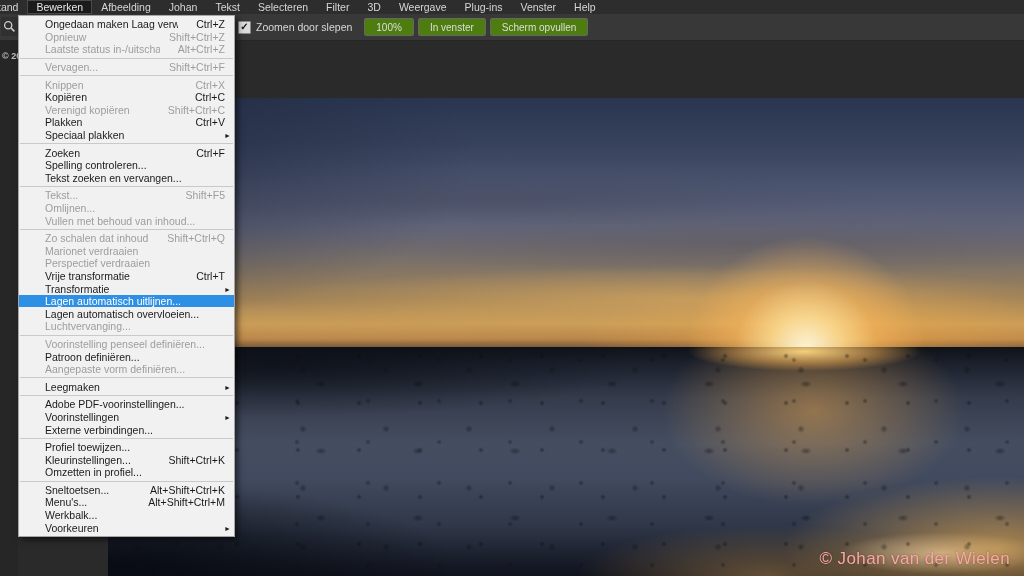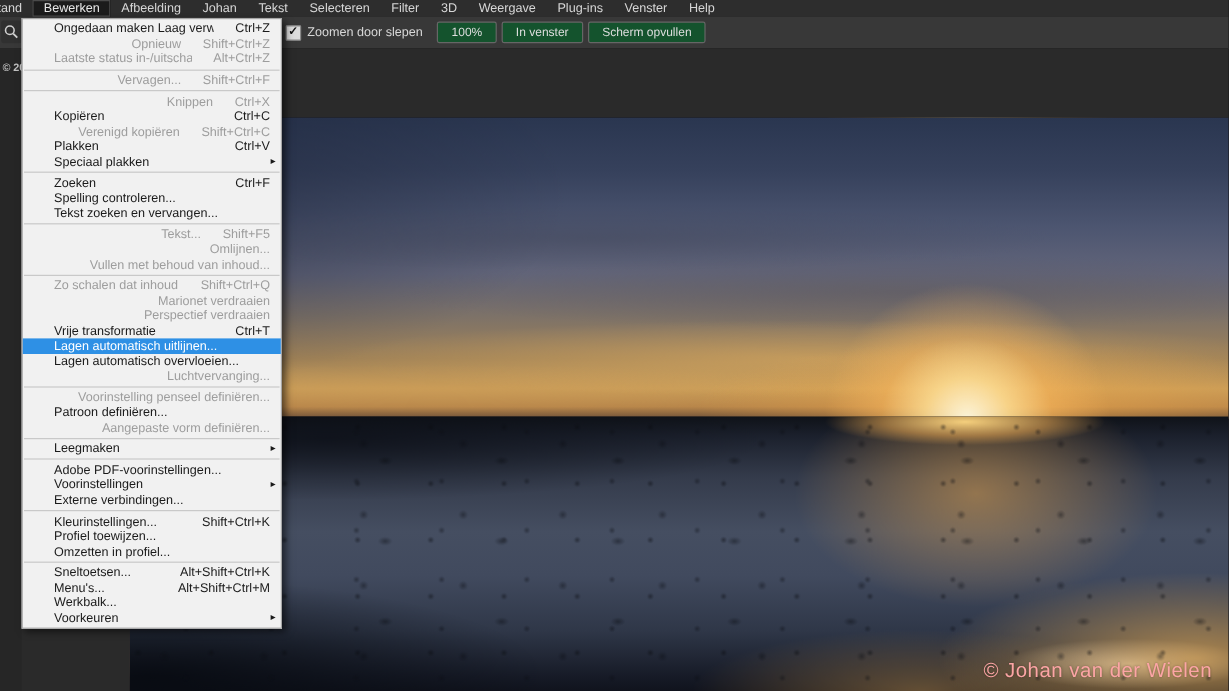--- a/index.html
+++ b/index.html
@@ -16,21 +16,21 @@
 
   
   .optionsbar{position:absolute;top:14px;left:0;right:0;height:26px;background:#383838;
     border-bottom:1px solid #262626;z-index:10;color:#d8d8d8;font-size:10.5px;}
   .tool-icon-box{position:absolute;left:1px;top:3px;width:17px;height:19px;
     display:flex;align-items:center;justify-content:center;background:#303030;border-radius:2px;}
   .opt-group{position:absolute;left:238px;top:0;height:26px;display:flex;align-items:center;gap:8px;}
   .checkbox-wrap{display:flex;align-items:center;gap:5px;}
   .checkbox{width:11px;height:11px;background:#dcdcdc;border:1px solid #8a8a8a;border-radius:1px;
     font-size:10px;line-height:10px;color:#111;text-align:center;font-weight:bold;}
-  .opt-btn{background:#14532d;color:#dedede;border:1px solid #666;border-radius:2px;
+  .opt-btn{background:#4d7c0f;color:#dedede;border:1px solid #666;border-radius:2px;
     font-family:"Liberation Sans",sans-serif;font-size:10px;padding:2.5px 11px;margin-left:4px;cursor:default;}
 
   
   .workspace{position:absolute;top:40px;left:0;right:0;bottom:0;background:#2a2a2a;}
   .left-strip{position:absolute;top:0;left:0;width:18px;bottom:0;background:#262626;}
   .doc-tab-text{position:absolute;left:2px;top:11px;color:#c0c0c0;font-size:9px;font-weight:bold;
     white-space:nowrap;overflow:hidden;width:16px;}
 
   
   .photo{position:absolute;left:108px;top:58px;right:0;bottom:0;overflow:hidden;background:#10131d;}
@@ -65,21 +65,21 @@
     letter-spacing:.4px;text-shadow:0 0 2px rgba(0,0,0,.35);}
 
   
   .dropdown{position:absolute;left:18px;top:15px;width:215px;background:#f1f1f1;
     border:1px solid #a6a6a6;box-shadow:3px 3px 6px rgba(0,0,0,.55);z-index:50;
     padding:2px 0;color:#1a1a1a;font-size:10.5px;}
   .mi{position:relative;display:flex;align-items:center;height:12.6px;padding:0 9px 0 26px;cursor:default;}
   .mi-label{flex:1;white-space:nowrap;overflow:hidden;}
   .mi-shortcut{margin-left:18px;white-space:nowrap;}
   .mi-arrow{position:absolute;right:3px;top:50%;transform:translateY(-50%);font-size:7px;line-height:7px;}
-  .mi-disabled{color:#9d9d9d;text-align:right;}
+  .mi-disabled{color:#9d9d9d;}
   .mi-hl{background:#2e90e5;color:#fff;justify-content:center;}
   .mi-sep{height:1px;background:#c9c9c9;margin:2px 1px;}
 </style>
 </head>
 <body>
 
 <div class="screen">
 
   <div class="workspace">
     <div class="left-strip"></div>
@@ -195,20 +195,24 @@
       <div class="mi mi-disabled">
         <span class="mi-label">Marionet verdraaien</span>
       </div>
       <div class="mi mi-disabled">
         <span class="mi-label">Perspectief verdraaien</span>
       </div>
       <div class="mi">
         <span class="mi-label">Vrije transformatie</span>
         <span class="mi-shortcut">Ctrl+T</span>
       </div>
+      <div class="mi">
+        <span class="mi-label">Transformatie</span>
+        <span class="mi-arrow">►</span>
+      </div>
       <div class="mi mi-hl">
         <span class="mi-label">Lagen automatisch uitlijnen...</span>
       </div>
       <div class="mi">
         <span class="mi-label">Lagen automatisch overvloeien...</span>
       </div>
       <div class="mi mi-disabled">
         <span class="mi-label">Luchtvervanging...</span>
       </div>
       <div class="mi-sep"></div>
@@ -232,27 +236,27 @@
       </div>
       <div class="mi">
         <span class="mi-label">Voorinstellingen</span>
         <span class="mi-arrow">►</span>
       </div>
       <div class="mi">
         <span class="mi-label">Externe verbindingen...</span>
       </div>
       <div class="mi-sep"></div>
       <div class="mi">
+        <span class="mi-label">Profiel toewijzen...</span>
+      </div>
+      <div class="mi">
         <span class="mi-label">Kleurinstellingen...</span>
         <span class="mi-shortcut">Shift+Ctrl+K</span>
       </div>
       <div class="mi">
-        <span class="mi-label">Profiel toewijzen...</span>
-      </div>
-      <div class="mi">
         <span class="mi-label">Omzetten in profiel...</span>
       </div>
       <div class="mi-sep"></div>
       <div class="mi">
         <span class="mi-label">Sneltoetsen...</span>
         <span class="mi-shortcut">Alt+Shift+Ctrl+K</span>
       </div>
       <div class="mi">
         <span class="mi-label">Menu's...</span>
         <span class="mi-shortcut">Alt+Shift+Ctrl+M</span>

